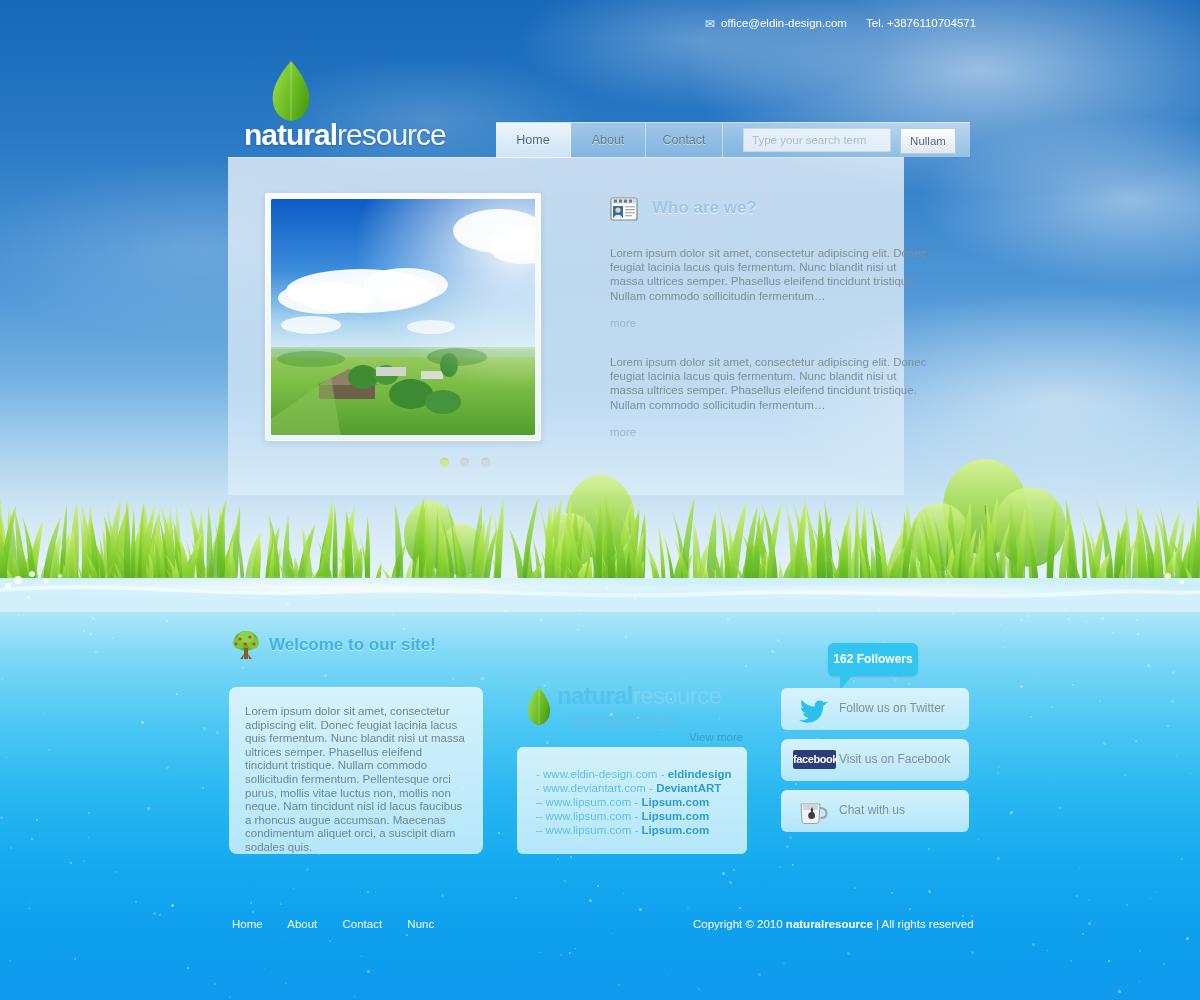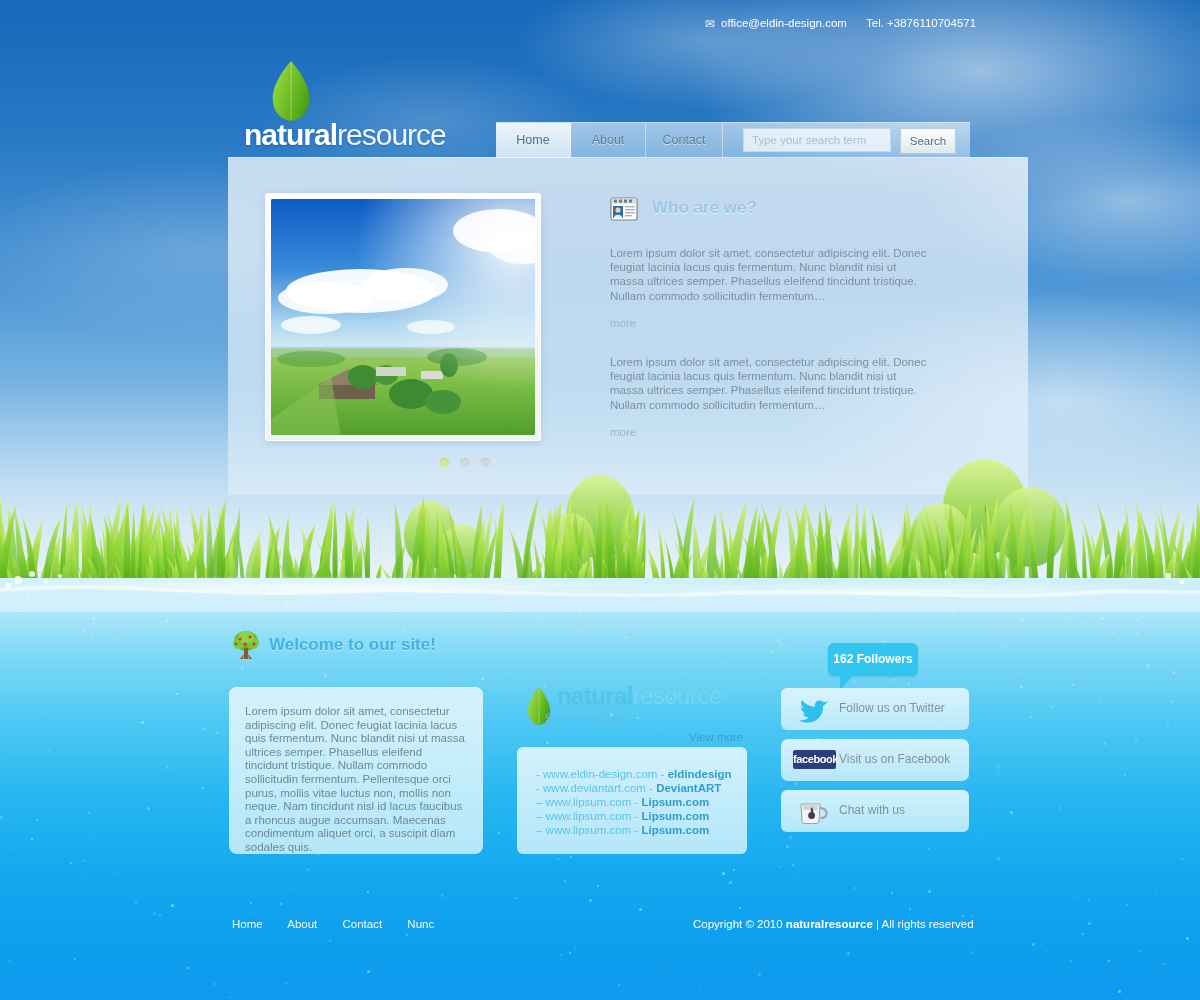--- a/index.html
+++ b/index.html
@@ -103,21 +103,21 @@
     position:absolute; left:404px; top:5px;
     width:56px; height:26px; line-height:24px; text-align:center;
     font-size:11.5px; color:#4e6a80;
     background:linear-gradient(180deg,#fdfefe,#dfe8ee);
     border:1px solid #b9cbd8; cursor:pointer;
     text-shadow:0 1px 0 rgba(255,255,255,.8);
   }
 
   
   .panel{
-    position:absolute; left:228px; top:157px; width:800px; height:338px;
+    position:absolute; left:228px; top:157px; width:676px; height:338px;
     background:linear-gradient(180deg, rgba(250,252,254,.74) 0%, rgba(246,250,253,.62) 55%, rgba(243,249,253,.40) 100%);
     border-top:1px solid rgba(255,255,255,.70);
   }
   .slide-frame{
     position:absolute; left:37px; top:35px; width:276px; height:248px;
     background:linear-gradient(180deg,#fbfcfd,#eef3f7);
     border:1px solid rgba(255,255,255,.9);
     box-shadow:0 2px 7px rgba(80,110,140,.18);
     border-radius:3px; padding:5px;
   }
@@ -173,21 +173,21 @@
 
   
   .sponsor{ position:absolute; left:517px; top:682px; width:230px; }
   .sponsor .leaf{ position:absolute; left:8px; top:4px; }
   .sponsor .brand{
     position:absolute; left:40px; top:0px; font-size:24px; letter-spacing:-.6px;
     white-space:nowrap;
   }
   .sponsor .brand b{ color:#55c2ea; font-weight:bold; }
   .sponsor .brand span{ color:#7bd3ee; font-weight:normal; }
-  .sponsor .sub{ position:absolute; left:28px; top:30px; font-size:11px; color:#63c2e3; }
+  .sponsor .sub{ position:absolute; left:54px; top:30px; font-size:15px; color:#63c2e3; }
   .sponsor .view{
     position:absolute; left:172px; top:49px; font-size:11.5px; color:#3a9fc9;
     text-decoration:none; cursor:pointer;
   }
   .links-card{
     position:absolute; left:517px; top:747px; width:230px; height:107px;
     background:linear-gradient(180deg, rgba(223,245,252,.92), rgba(205,240,251,.86));
     border-radius:6px; padding:20px 0 0 19px;
   }
   .links-card .row{ font-size:11.5px; line-height:14px; color:#5cc3e6; white-space:nowrap; }
@@ -265,21 +265,21 @@
   </div>
 </div>
 
 <div class="nav">
   <div class="item active" style="left:0;width:75px;">Home</div>
   <div class="item" style="left:75px;width:75px;">About</div>
   <div class="item" style="left:150px;width:77px;">Contact</div>
   <div class="search-wrap">
     <input type="text" placeholder="Type your search term" style="">
   </div>
-  <div class="search-btn">Search</div>
+  <div class="search-btn">Nullam</div>
 </div>
 
 <div class="panel">
 
   <div class="slide-frame">
     <div class="slide-photo">
       <svg width="266" height="238" viewBox="0 0 266 238" style="position:absolute;left:0;top:0;">
         <defs>
           <linearGradient id="sk" x1="0" y1="0" x2="0" y2="1">
             <stop offset="0" stop-color="#0b5cc4"></stop>

